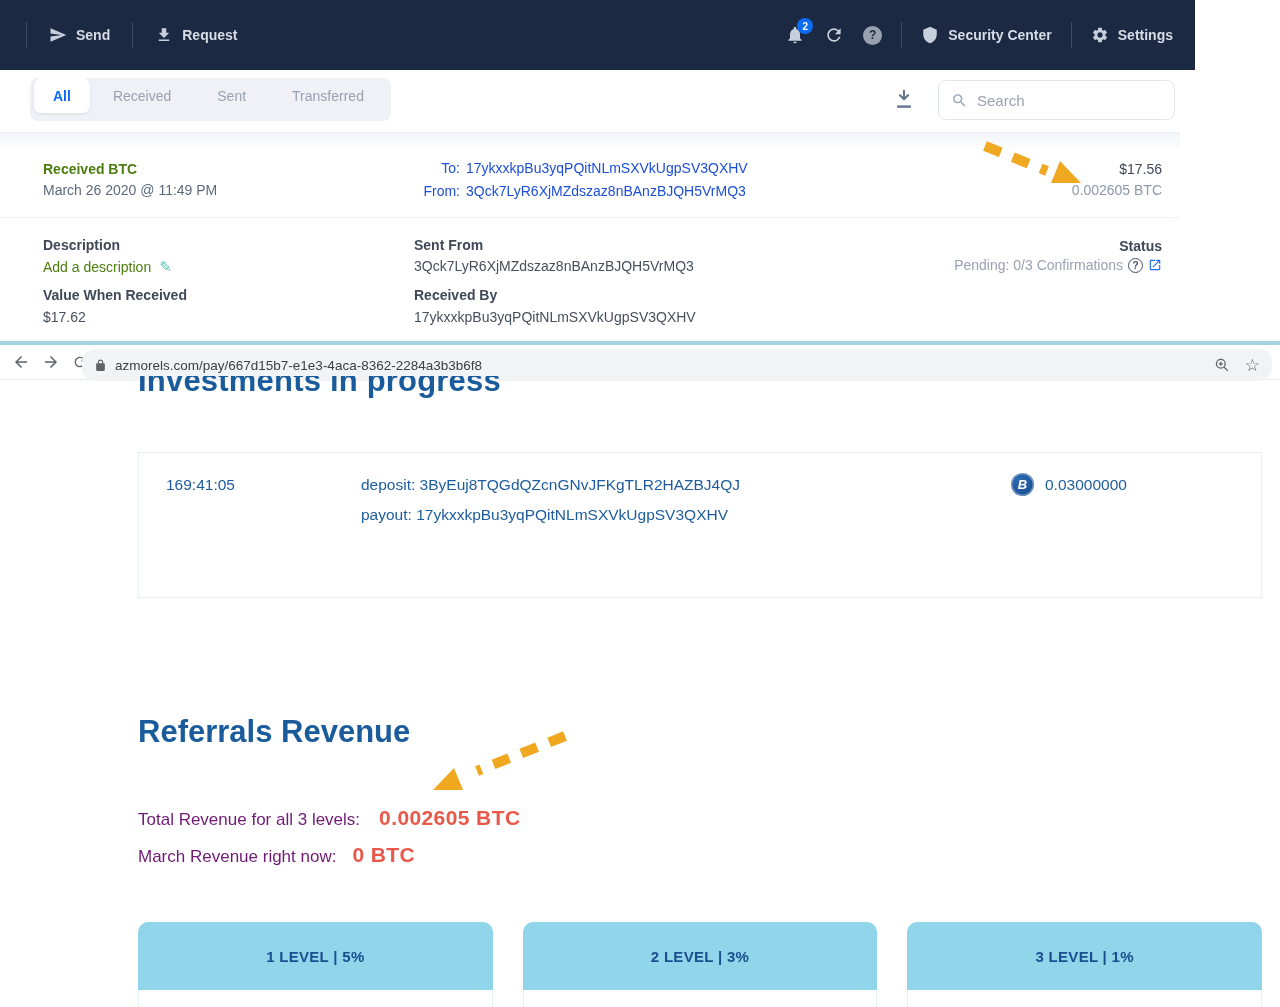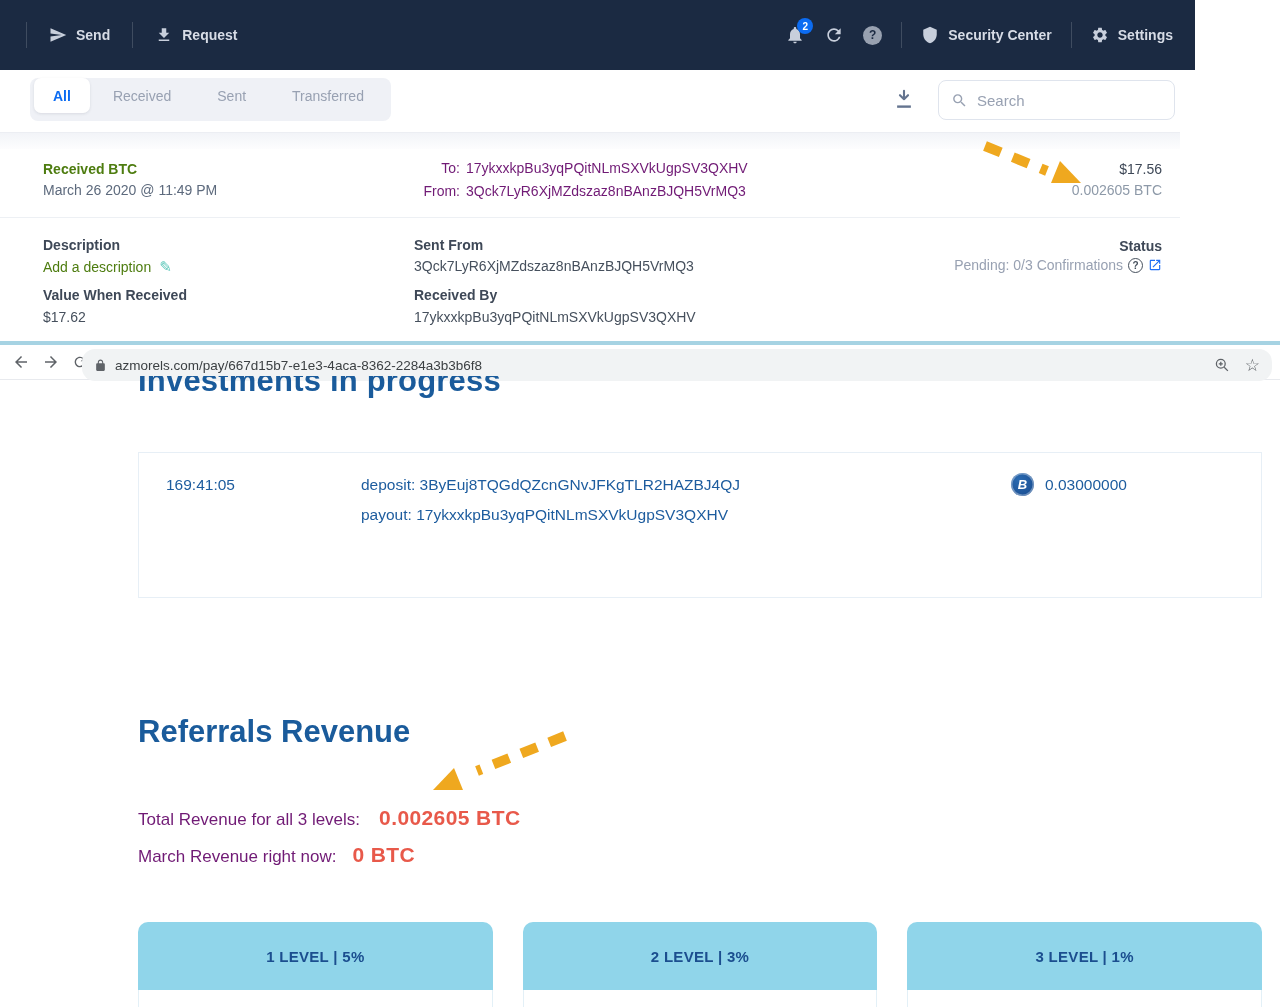--- a/index.html
+++ b/index.html
@@ -37,21 +37,21 @@
   .search-box svg { width:17px; height:17px; color:#98a1b2; flex:0 0 auto; }
   .search-box input { border:none; outline:none; width:100%; font-size:15px; color:#3e4857;
                       font-family:"Liberation Sans", sans-serif; background:transparent; }
   .search-box input::placeholder { color:#98a1b2; }
 
   
   .list-band { position:absolute; left:0; top:132px; width:1180px; height:17px;
                border-top:1px solid #eceef3; background:linear-gradient(#f2f4f8,#fdfdfe); }
   .t-teal { color:#4d7c0f; font-weight:600; font-size:14px; }
   .t-date { color:#5d6a7d; font-size:14px; }
-  .addr-grid { display:grid; grid-template-columns:46px auto; column-gap:6px; row-gap:7px; font-size:14px; color:#701a75; }
+  .addr-grid { display:grid; grid-template-columns:46px auto; column-gap:6px; row-gap:7px; font-size:14px; color:#1d4ed8; }
   .addr-grid .lbl { text-align:right; }
   .amount-fiat { font-size:14px; color:#3e4857; font-weight:500; text-align:right; }
   .amount-btc { font-size:14px; color:#8d99a8; text-align:right; }
   .row-divider { position:absolute; left:0; top:217px; width:1180px; height:1px; background:#edf0f4; }
 
   .d-label { font-size:14px; font-weight:700; color:#3e4857; }
   .d-value { font-size:14px; color:#46505d; }
   .pencil { font-family:"DejaVu Sans", sans-serif; color:#62c9bc; font-size:15px; margin-left:8px; }
   .status-line { display:flex; align-items:center; justify-content:flex-end; gap:5px;
                  font-size:14px; color:#98a1b2; }

